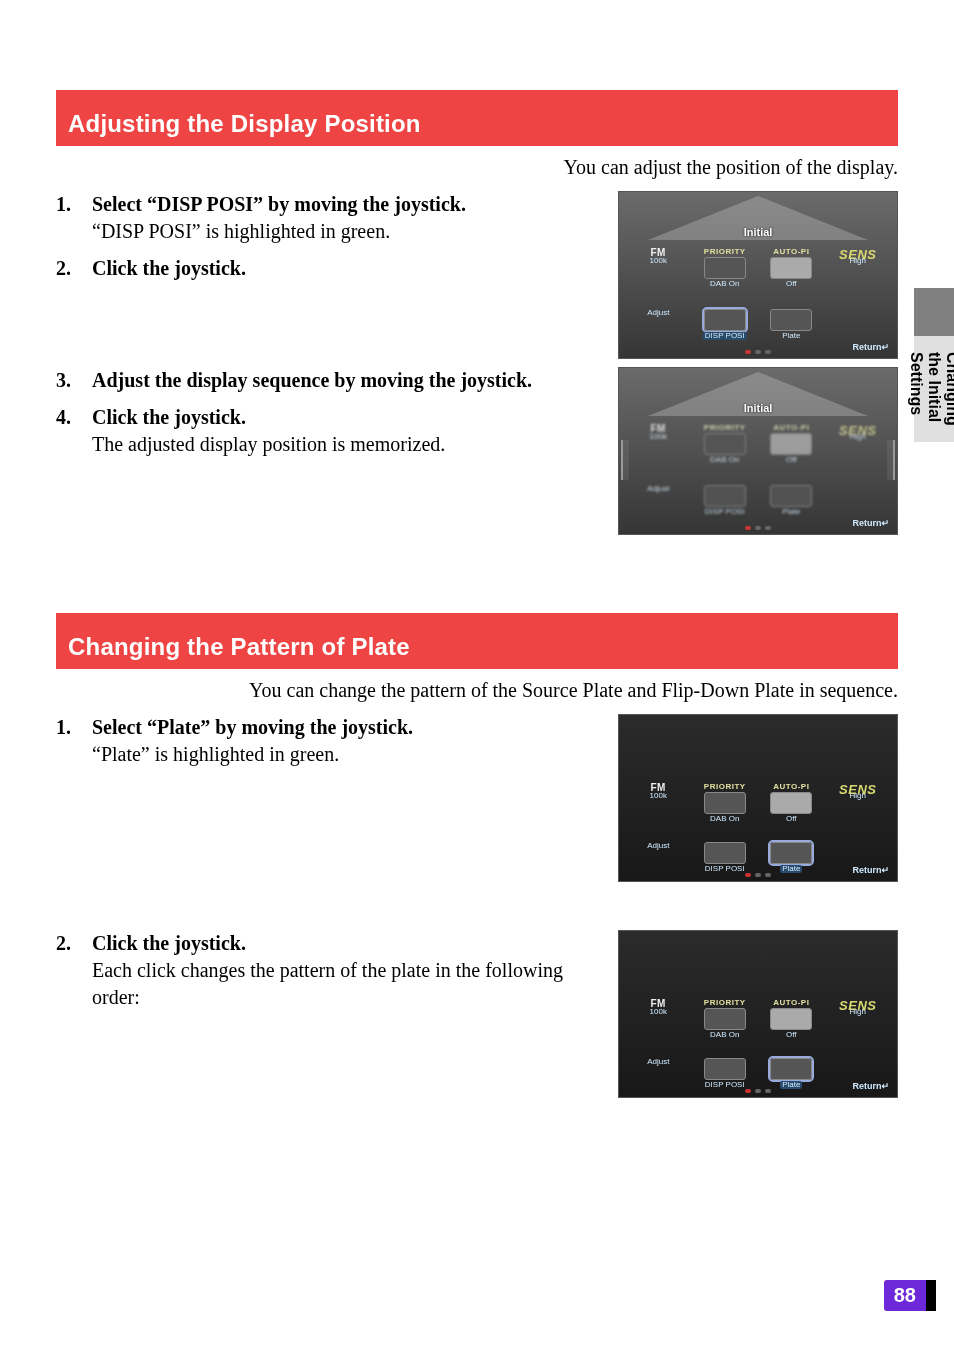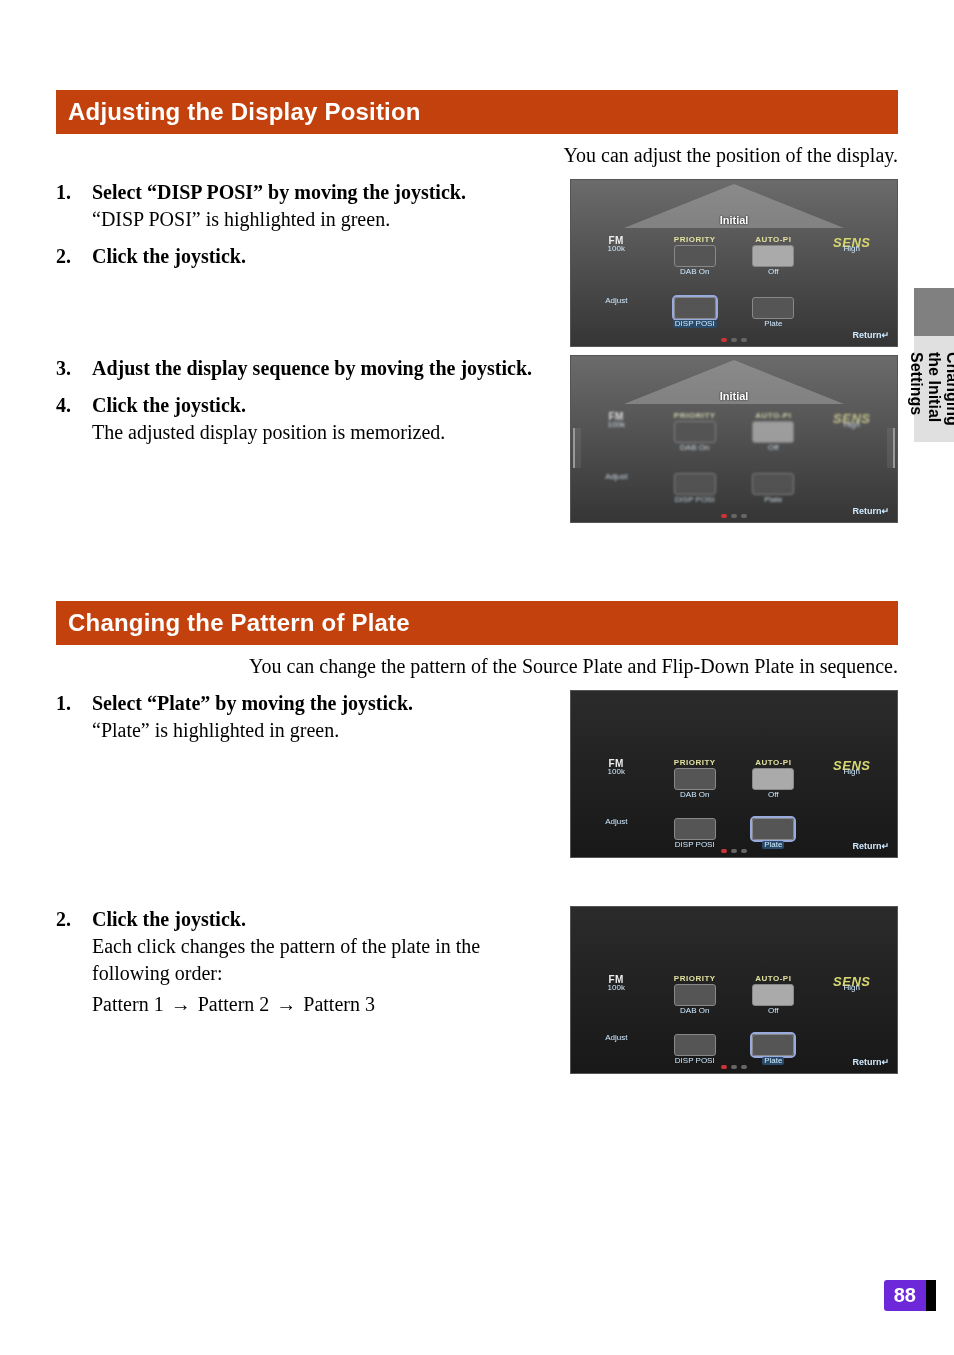--- a/index.html
+++ b/index.html
@@ -8,26 +8,26 @@
     height: 1355px;
     font-family: "Times New Roman", Times, serif;
     background: #fff;
     position: relative;
     color: #000;
   }
   .content {
     padding: 90px 56px 0 56px;
   }
   .section-header {
-    background: #c2410c;
+    background: #ef4444;
     color: #fff;
     font-family: Arial, Helvetica, sans-serif;
     font-weight: bold;
     font-size: 24px;
-    padding: 8px 12px 8px 12px;
+    padding: 20px 12px 8px 12px;
     margin-bottom: 8px;
     letter-spacing: 0.2px;
   }
   .intro {
     font-size: 20px;
     margin-bottom: 10px;
     line-height: 1.35;
     text-align: right;
   }
   .steps-row {
@@ -122,21 +122,21 @@
     position:absolute;
     right:-10px;
     top:0;
     width:10px;
     height:100%;
     background:#000;
   }
 
   
   .thumb {
-    width: 328px;
+    width: 280px;
     height: 168px;
     background: linear-gradient(#6b6b6b, #353535);
     border: 1px solid #555;
     position: relative;
     overflow: hidden;
     font-family: Arial, Helvetica, sans-serif;
   }
   .thumb .tri {
     position: absolute;
     left: 50%; top: 4px;
@@ -449,27 +449,20 @@
   <div style="height:40px;"></div>
 
   <div class="steps-row">
     <div class="steps-col">
       <ol class="steps">
         <li>
           <span class="num">2.</span>
           <span class="step-body">
             <span class="step-title">Click the joystick.</span><br>
             <span class="step-note">Each click changes the pattern of the plate in the following order:</span>
-            <div class="sequence">
-              <span>Pattern 1</span>
-              <span class="seq-arrow">→</span>
-              <span>Pattern 2</span>
-              <span class="seq-arrow">→</span>
-              <span>Pattern 3</span>
-            </div>
           </span>
         </li>
       </ol>
     </div>
     <div class="thumb-col">
       <div class="thumb flat">
         <div class="row1">
           <div class="tcell fm">
               <span class="tlabel-top">FM</span>
               <span class="tlabel">100k</span>

